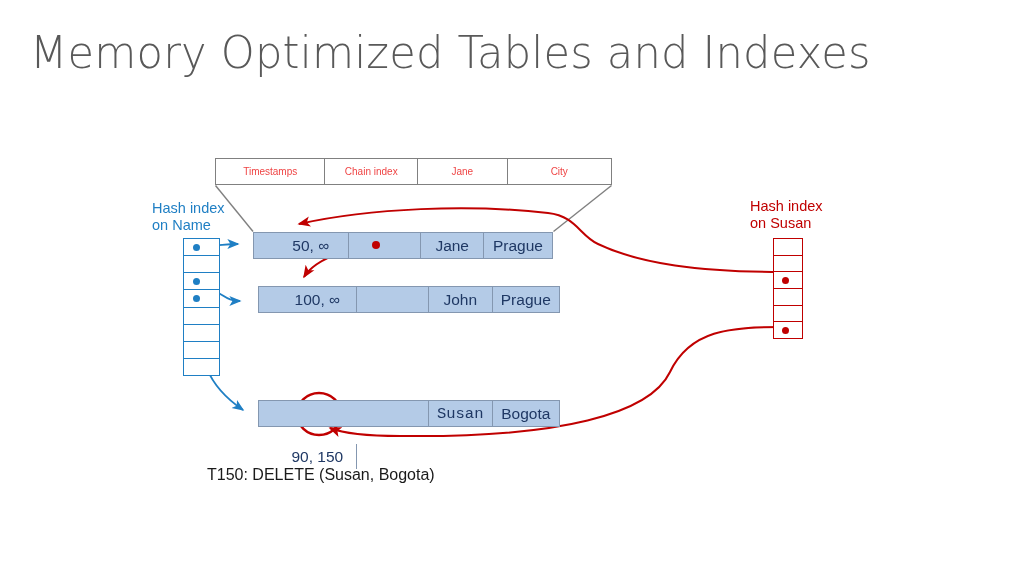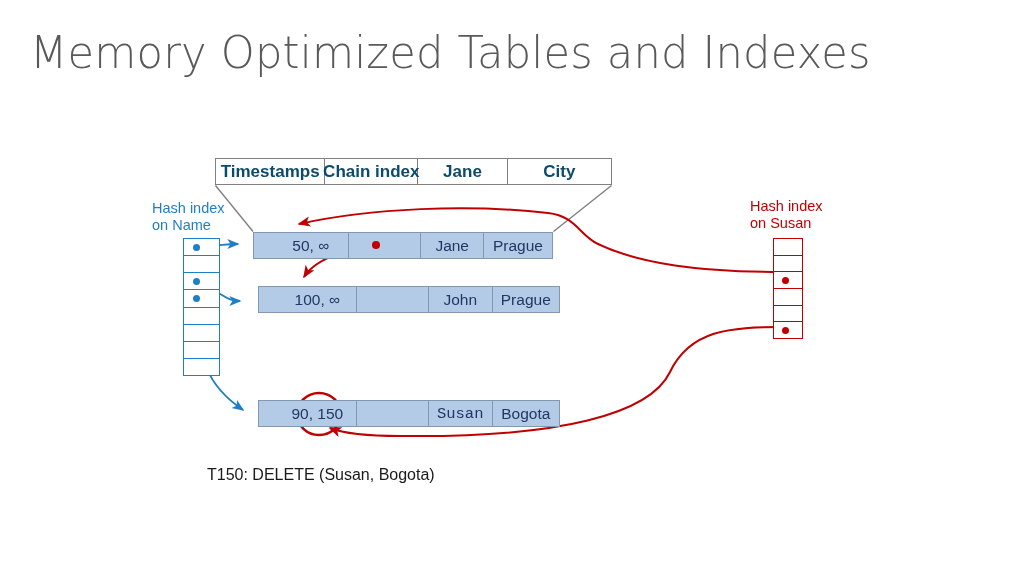--- a/index.html
+++ b/index.html
@@ -58,26 +58,25 @@
     display: flex;
     box-sizing: border-box;
     border: 1.4px solid #808080;
     background: #ffffff;
   }
   .schema-cell {
     box-sizing: border-box;
     display: flex;
     align-items: center;
     justify-content: center;
-    font-size: 17px;
-    color: #0c4a6e;
+    font-size: 10px;
+    color: #ef4444;
     border-right: 1.4px solid #808080;
     height: 100%;
     white-space: nowrap;
-    font-weight: bold;
   }
   .schema-cell:last-child { border-right: none; }
   .sc-ts    { width: 110px; }
   .sc-chain { width: 93px; }
   .sc-name  { width: 90px; }
   .sc-city  { width: 104px; }
 
   
   .data-row {
     position: absolute;
@@ -108,21 +107,21 @@
 
   #row-jane  { left: 253px; top: 232px; width: 300px; }
   #row-john  { left: 258px; top: 286px; width: 302px; }
   #row-susan { left: 258px; top: 400px; width: 302px; }
 
   #row-john  .dc-ts    { width: 83px; }
   #row-john  .dc-chain { width: 77px; }
   #row-john  .dc-name  { width: 68px; }
   #row-john  .dc-city  { width: 71px; }
 
-  #row-susan .dc-ts    { width: 83px; }
+  #row-susan .dc-ts    { width: 83px; margin-top: 43px; }
   #row-susan .dc-chain { width: 77px; }
   #row-susan .dc-name  { width: 68px; font-family: Liberation Mono, monospace; }
   #row-susan .dc-city  { width: 71px; }
 
   
   #hash-index-name-label {
     position: absolute;
     left: 152px;
     top: 200px;
     font-size: 14.5px;

